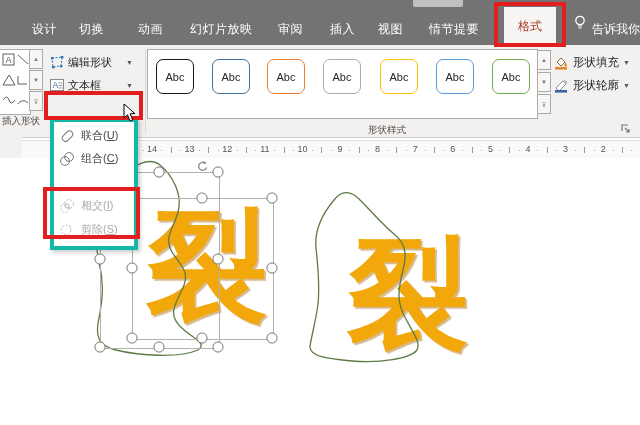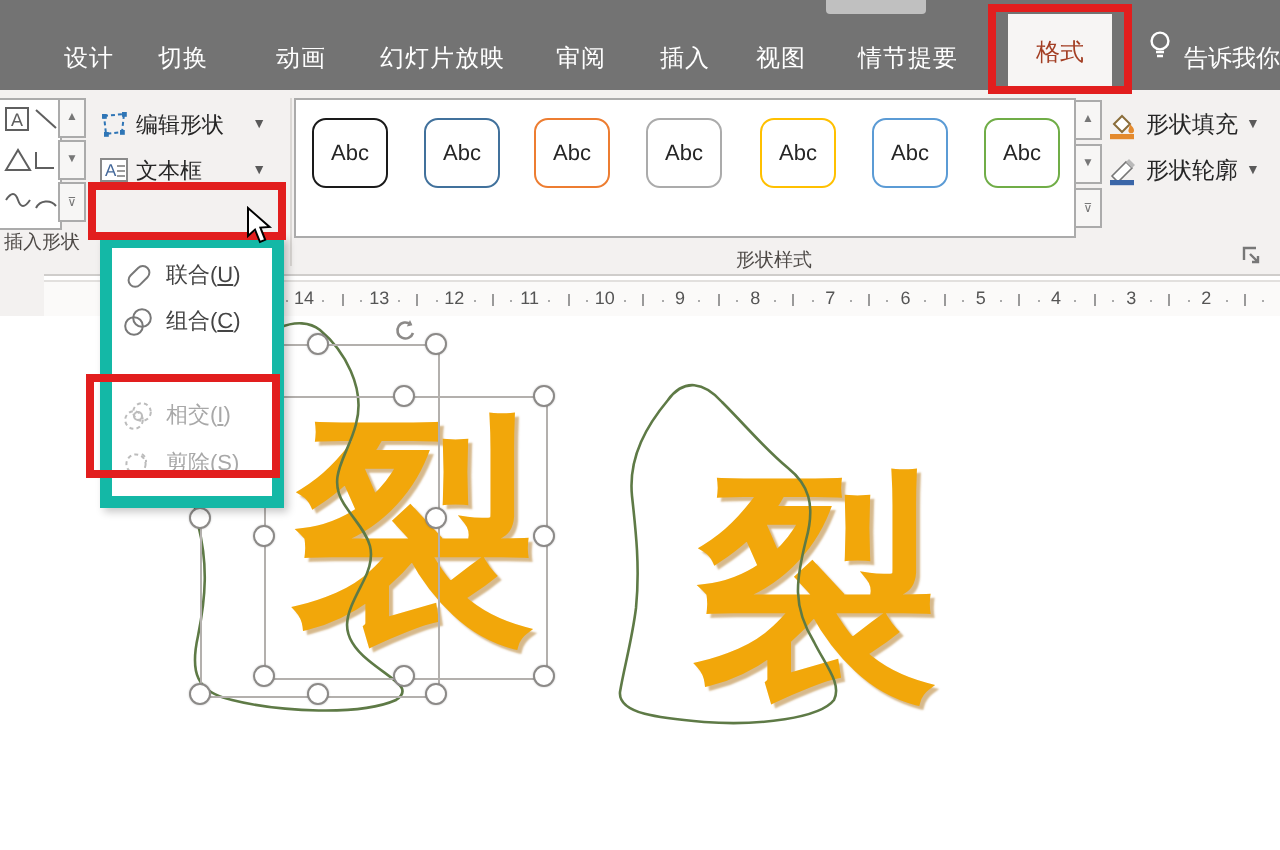--- a/index.html
+++ b/index.html
@@ -50,21 +50,21 @@
   .wordart{position:absolute;font-weight:bold;color:#F2A70A;font-size:122px;line-height:130px;
            text-shadow:2px 2px 1px rgba(165,100,0,.45);z-index:2;
            font-family:"DejaVu Sans","Liberation Sans",sans-serif;}
   #shapes-svg{position:absolute;left:0;top:0;width:640px;height:425px;z-index:3;pointer-events:none;}
   .selbox{position:absolute;border:1px solid #B3B0AD;z-index:5;}
   .handle{position:absolute;width:9px;height:9px;border-radius:50%;background:#fff;border:1px solid #8C8A88;
           transform:translate(-50%,-50%);z-index:6;box-shadow:0 0 1px rgba(0,0,0,.25);}
   .rotatehandle{position:absolute;left:196px;top:159px;z-index:6;}
   
   .menu{position:absolute;left:50px;top:118px;width:80px;height:124px;background:#fff;
-        border:6px solid #14b8a6;box-shadow:2px 2px 4px rgba(0,0,0,.22);z-index:10;}
+        border:4px solid #14b8a6;box-shadow:2px 2px 4px rgba(0,0,0,.22);z-index:10;}
   .mitem{position:absolute;left:0;width:80px;height:23px;display:flex;align-items:center;font-size:11px;color:#444;}
   .mitem .ic{width:16px;height:16px;margin:0 6px 0 5px;flex:0 0 16px;}
   .mitem.disabled{color:#A8A8A8;}
   .mitem u{text-decoration:underline;}
   
   .redbox{position:absolute;border:4px solid #E21E1E;z-index:20;background:transparent;}
   #cursor{position:absolute;left:123px;top:103px;z-index:30;}
 </style>
 </head>
 <body>

